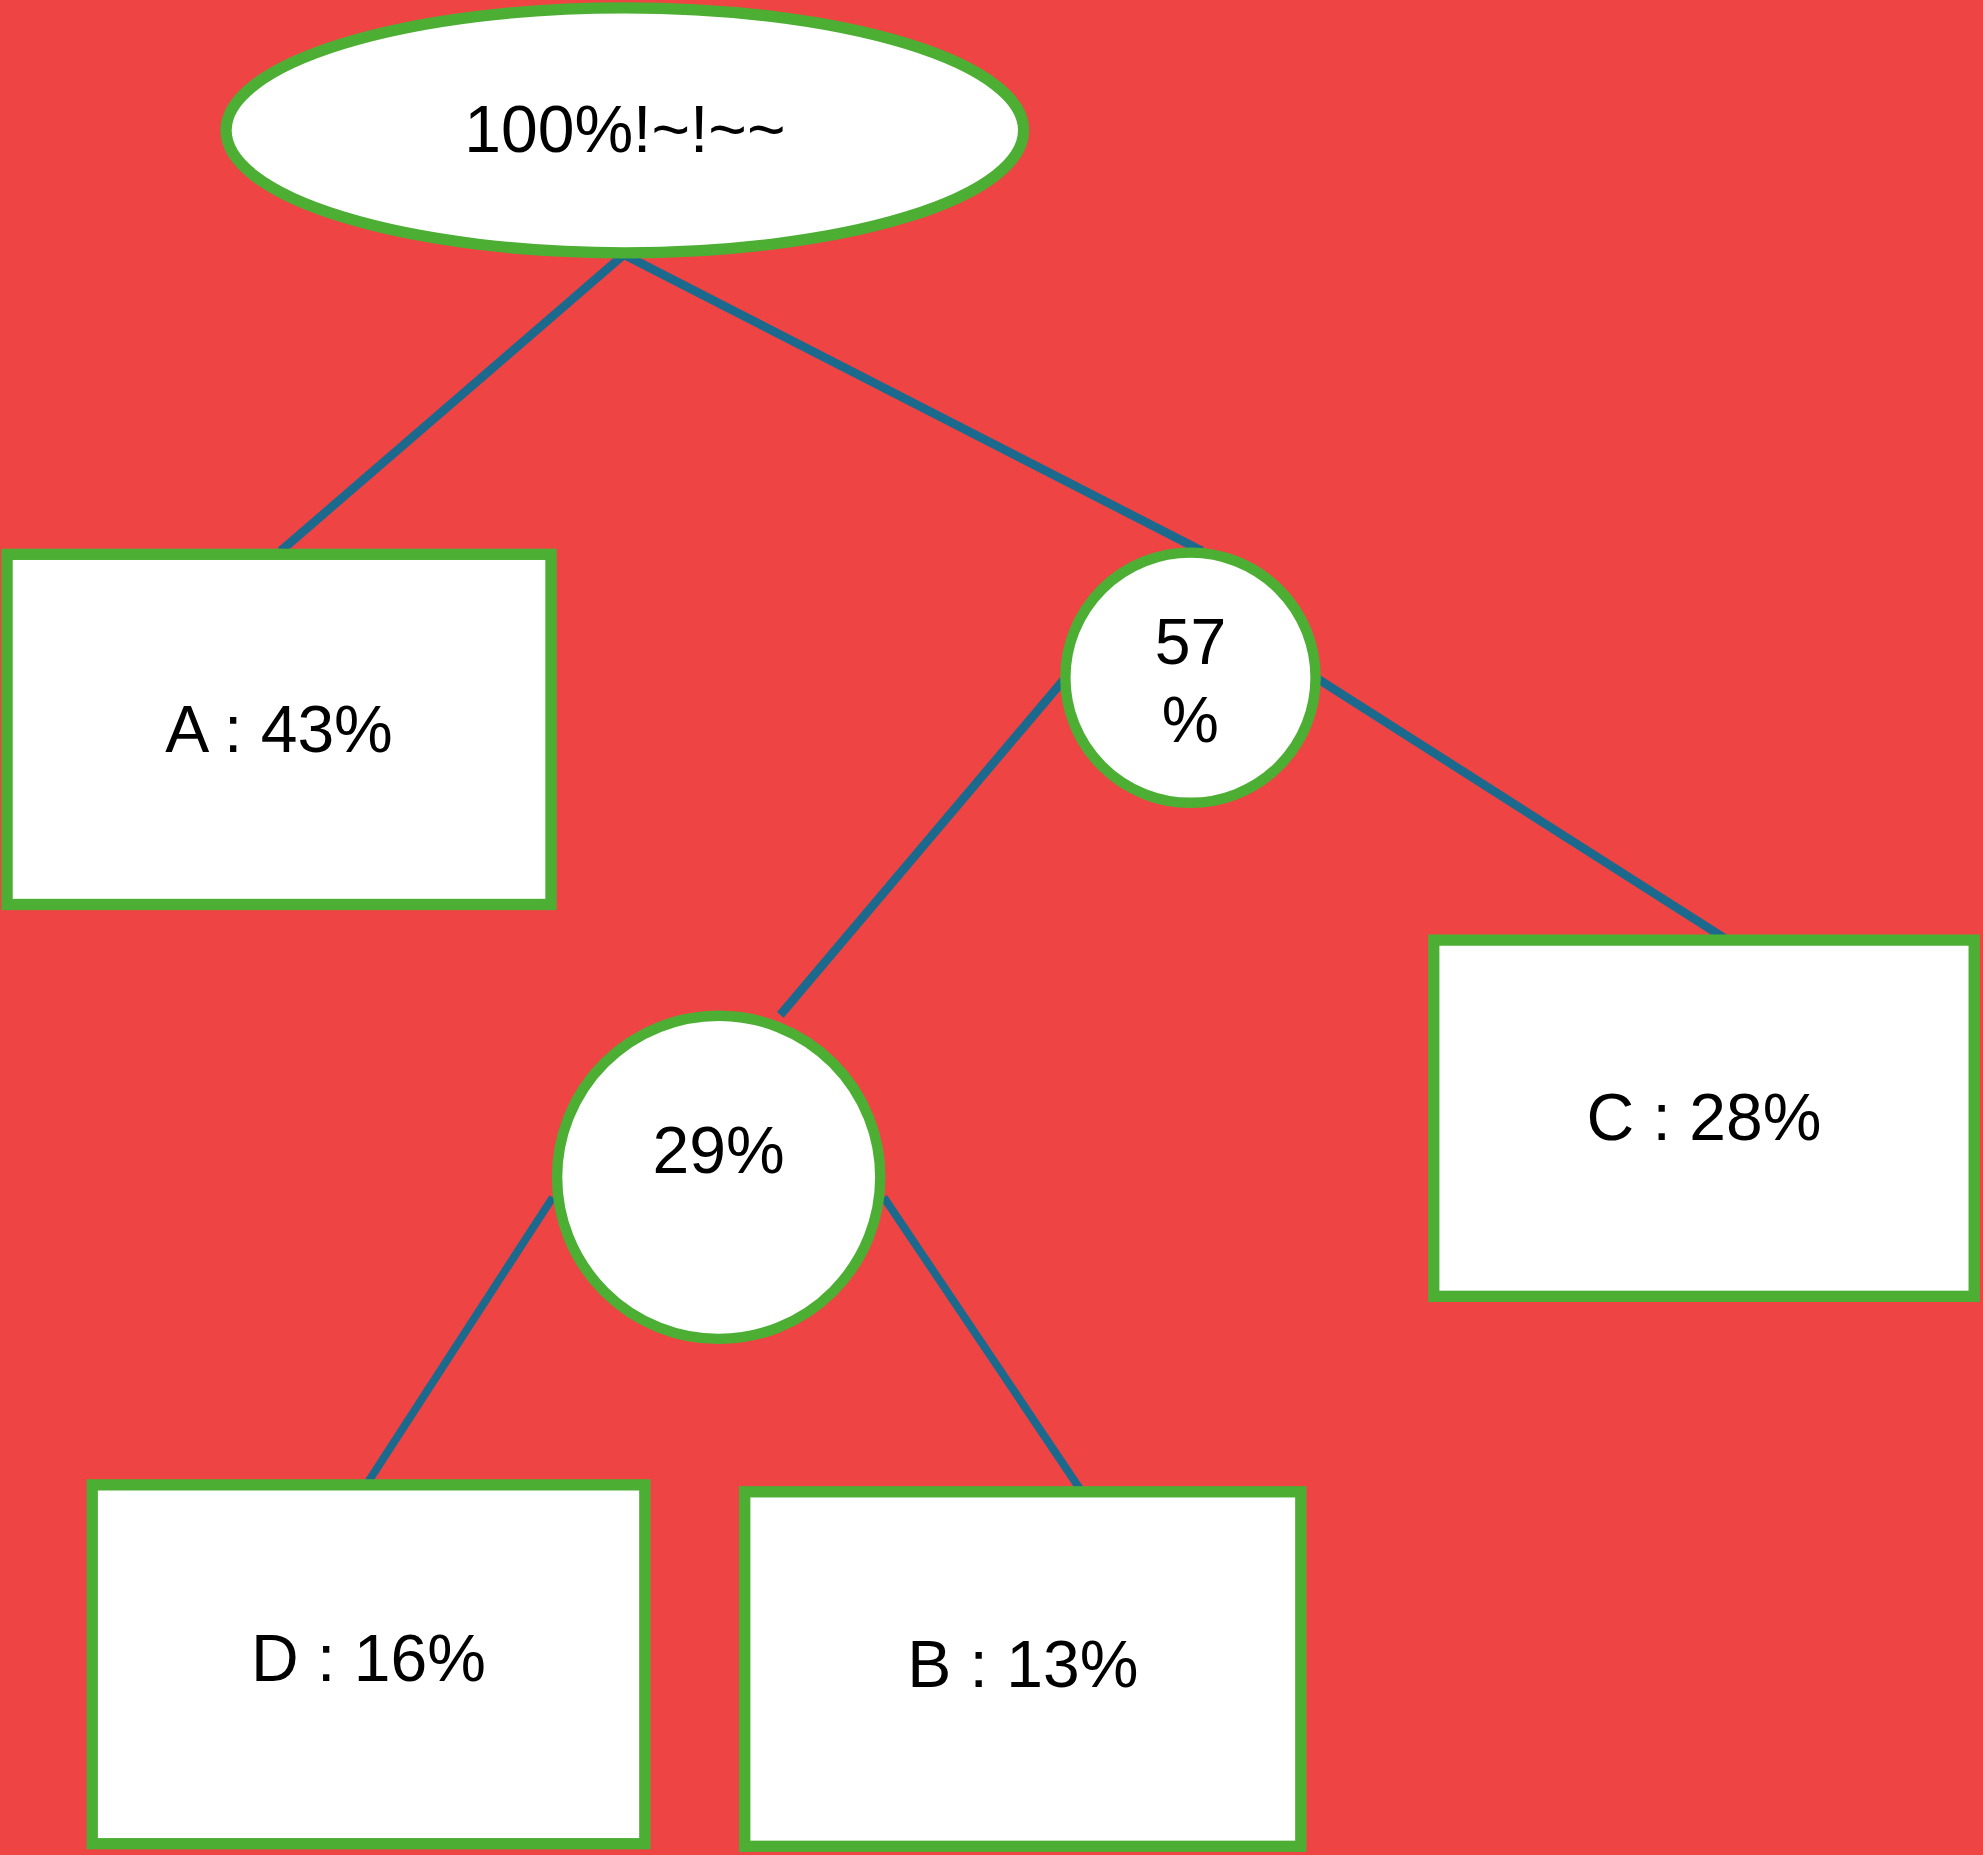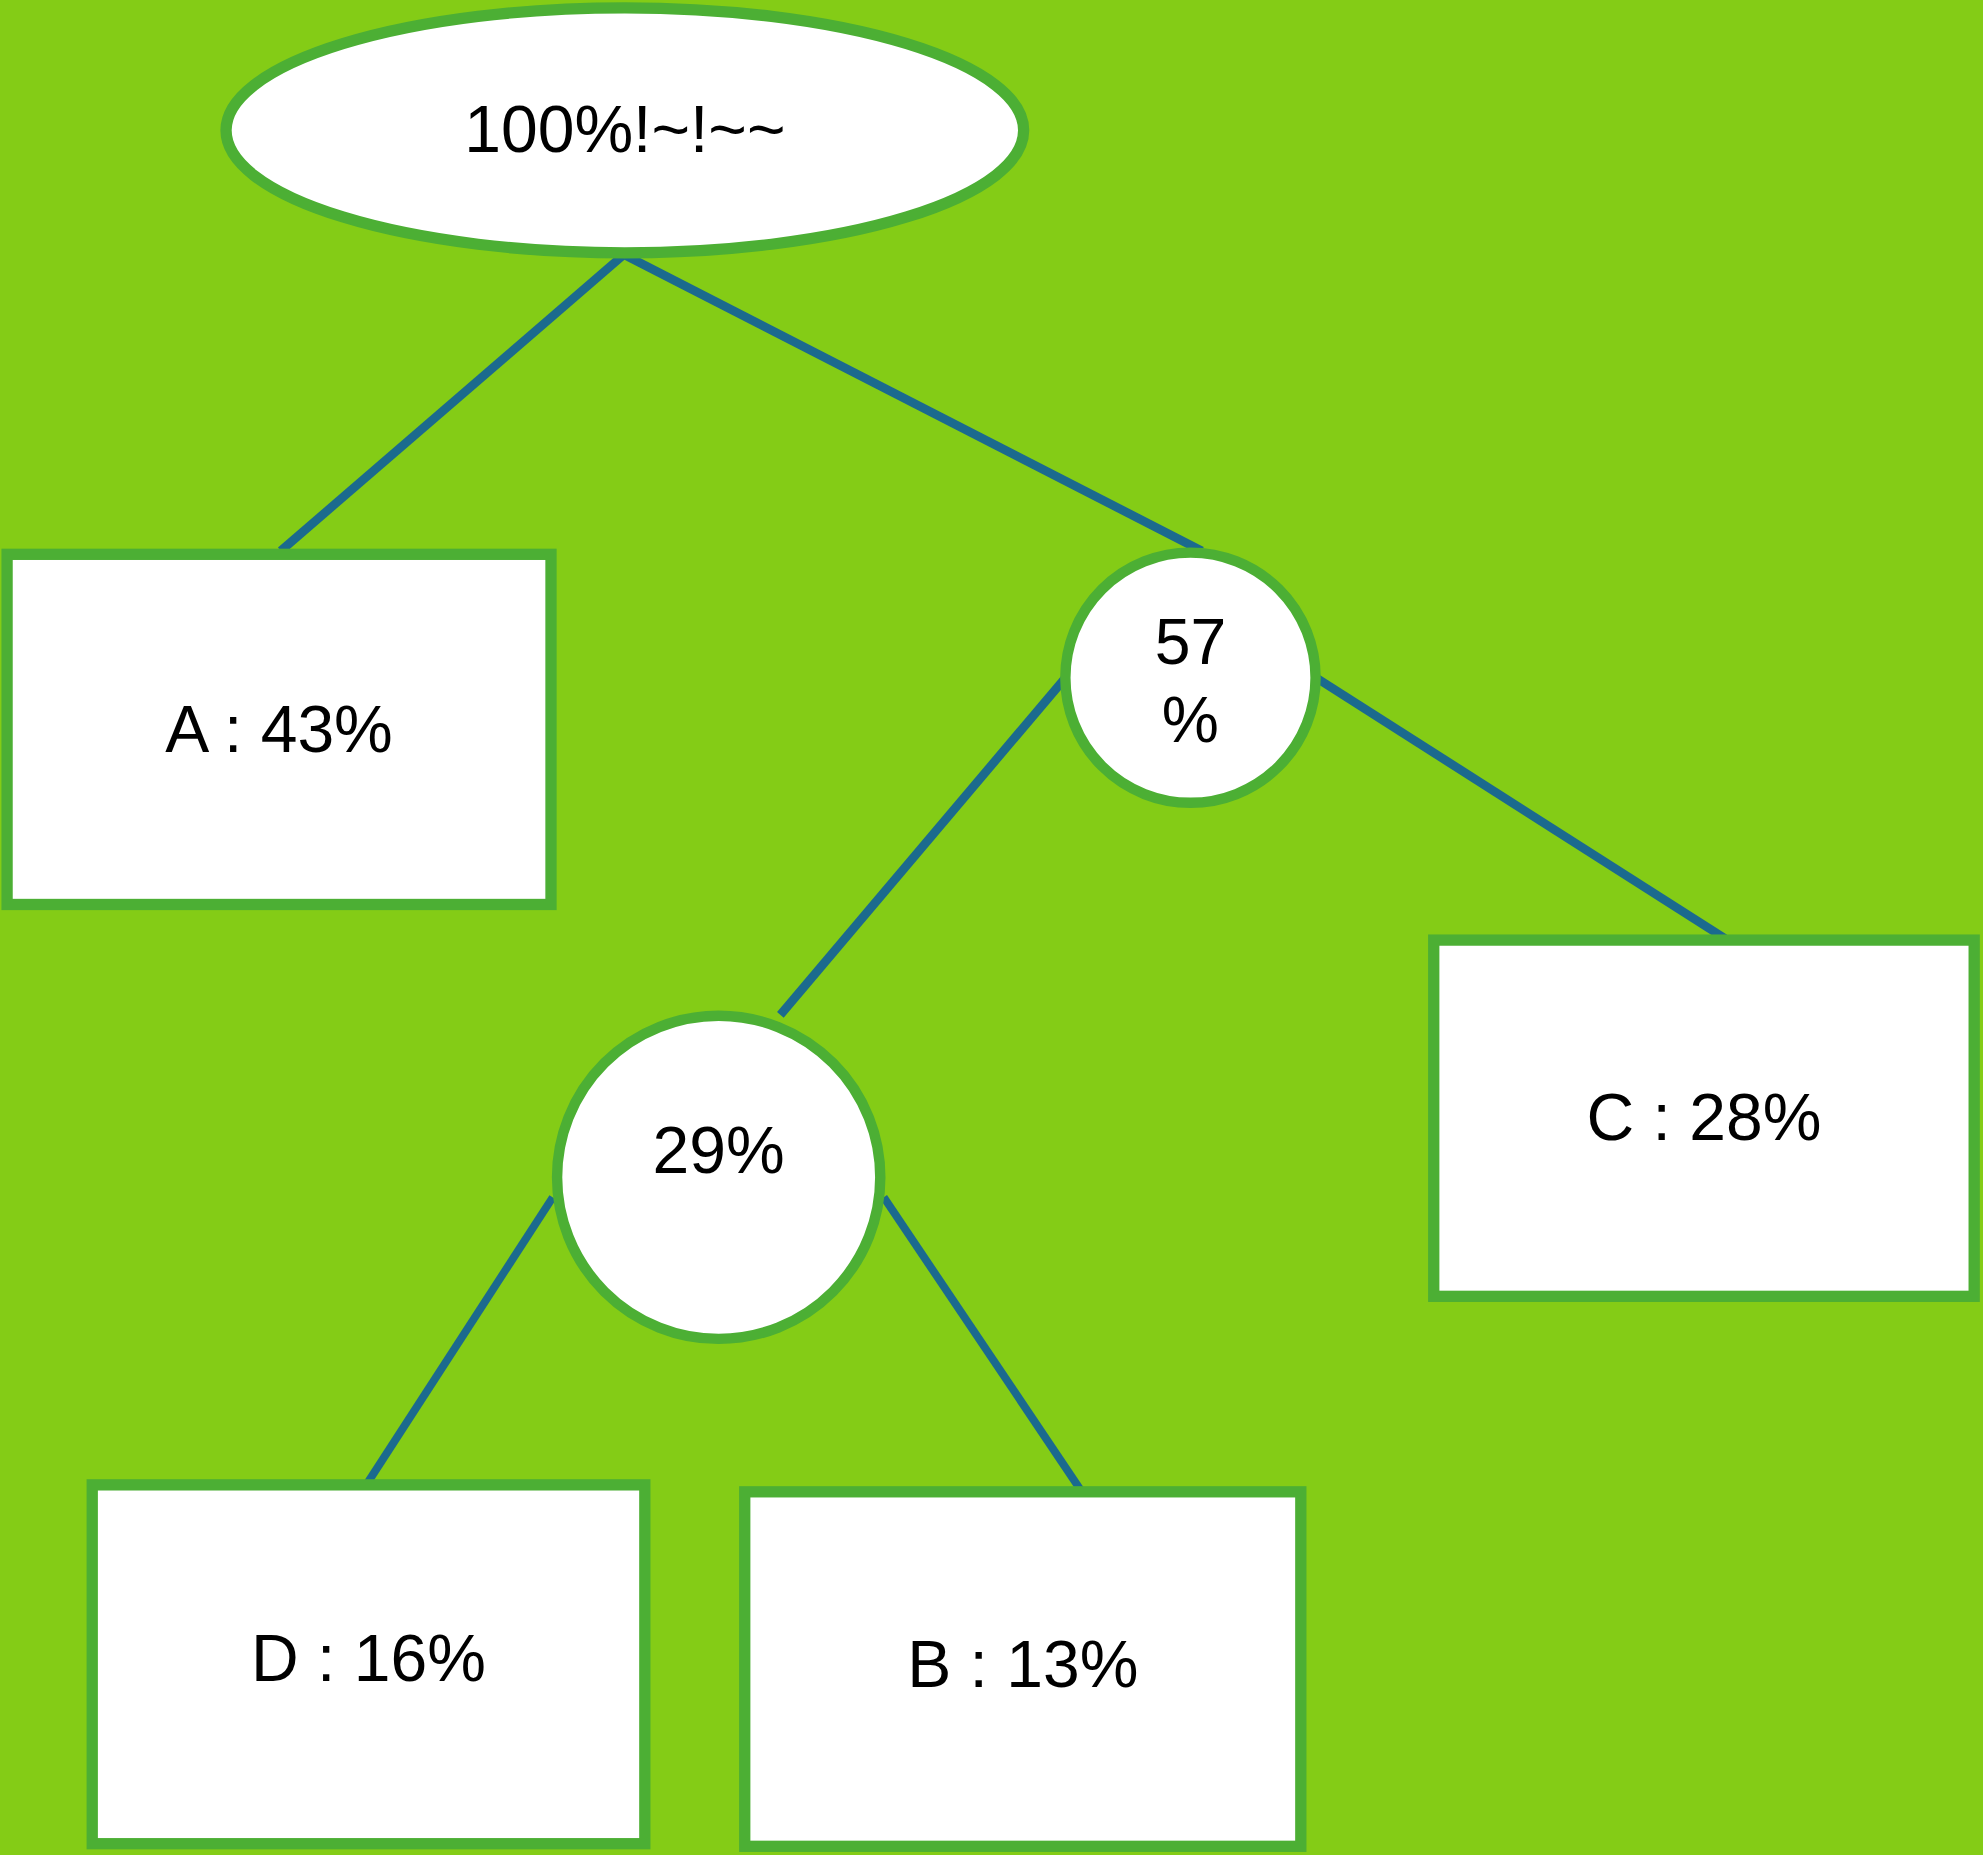--- a/index.html
+++ b/index.html
@@ -10,21 +10,21 @@
   body {
     width: 1983px;
     height: 1855px;
     overflow: hidden;
     font-family: "Liberation Sans", sans-serif;
   }
   #diagram-root {
     position: relative;
     width: 1983px;
     height: 1855px;
-    background: #84cc16;
+    background: #ef4444;
   }
   svg#tree-svg {
     position: absolute;
     top: 0;
     left: 0;
     width: 1983px;
     height: 1855px;
     display: block;
   }
   .node-shape {

